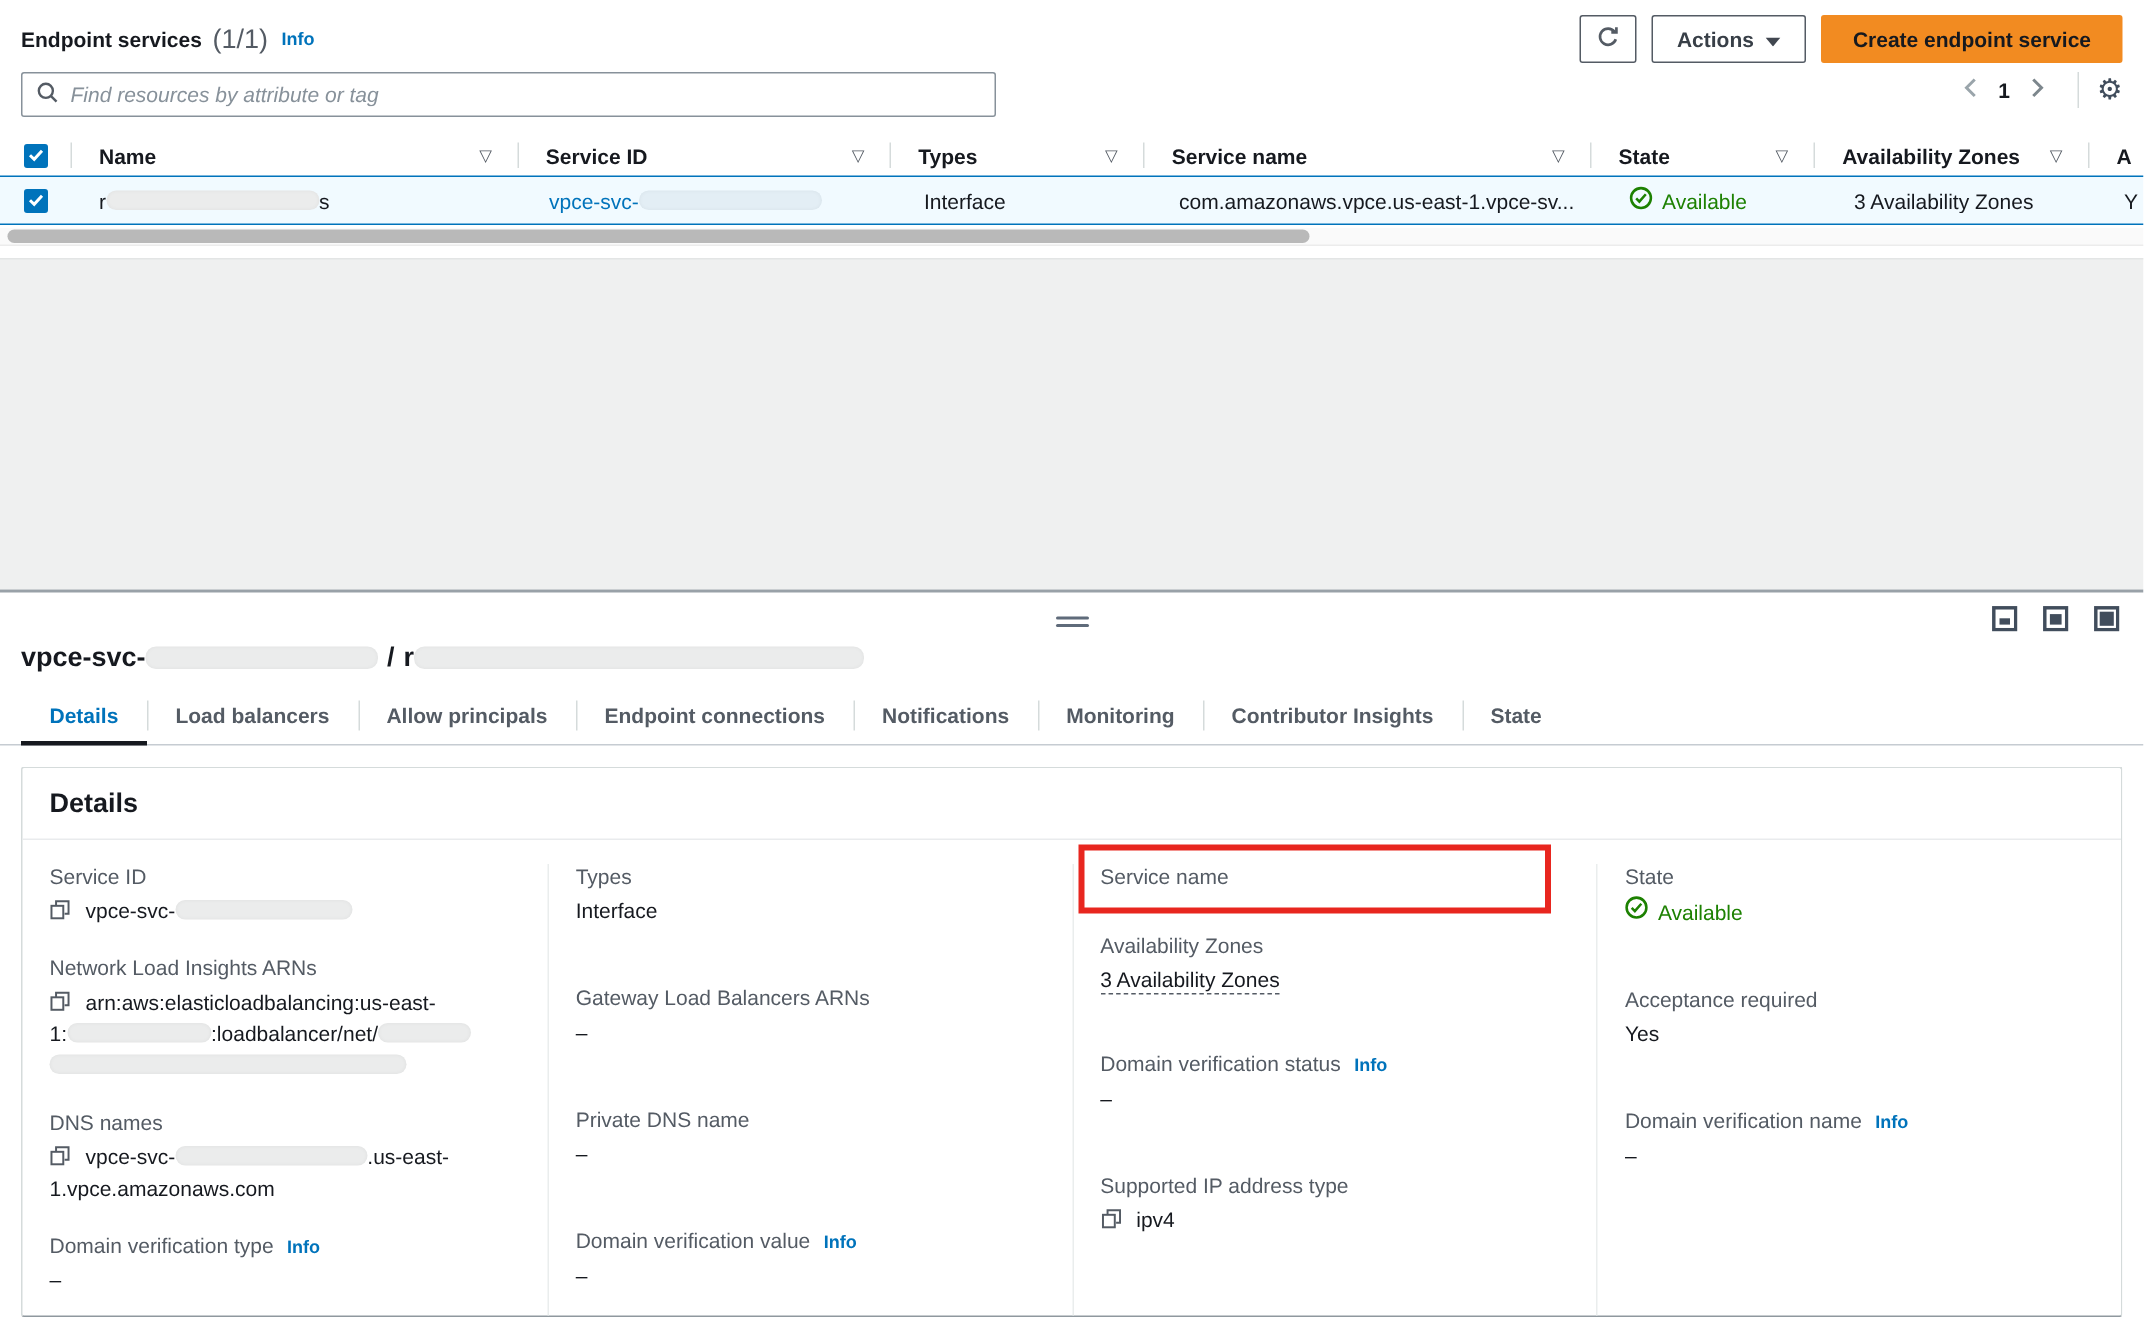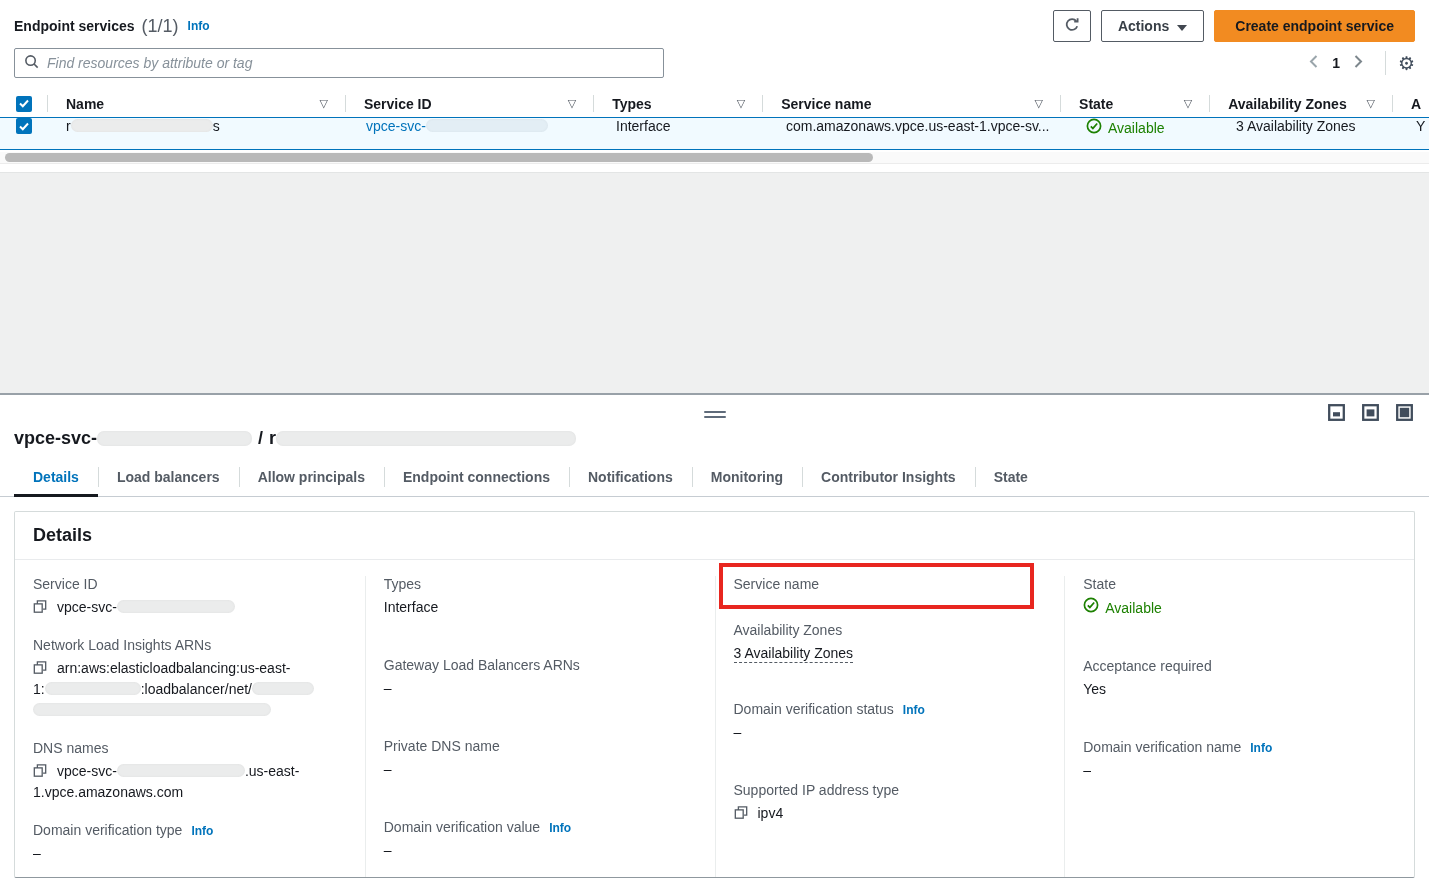--- a/index.html
+++ b/index.html
@@ -14,35 +14,35 @@
   .pg-count { font-size:18px; font-weight:400; color:#545b64; margin-left:7px; }
   .info-link { color:#0073bb; font-size:12px; font-weight:700; margin-left:9px; cursor:pointer; }
   .hdr-actions { margin-left:auto; display:flex; align-items:flex-end; gap:10px; }
   .btn { display:inline-flex; align-items:center; justify-content:center; gap:8px;
          height:32px; border:1px solid #545b64; border-radius:2px; background:#fff;
          color:#383f47; font-weight:700; font-size:14px; padding:0 16px; cursor:pointer; }
   .btn-icon { width:38px; padding:0; }
   .btn-primary { background:#f28b21; border-color:#f28b21; color:#16191f; padding:0 20px; }
 
   
-  .toolbar-row { display:flex; align-items:center; padding:0 14px 12px; }
+  .toolbar-row { display:flex; align-items:flex-start; padding:0 14px 12px; }
   .search-box { display:flex; align-items:center; gap:8px; width:650px; height:30px;
                 border:1px solid #87919a; border-radius:2px; background:#fff; padding:0 9px; }
   .search-box input { border:none; outline:none; flex:1; font-size:14px; font-family:inherit; color:#16191f; background:transparent;}
   .search-box input::placeholder { font-style:italic; color:#87919a; }
   .pager { margin-left:auto; display:flex; align-items:center; }
   .pg-btn { background:none; border:none; cursor:pointer; padding:4px 8px; display:flex; align-items:center; }
   .pg-num { font-weight:700; font-size:14px; color:#16191f; padding:0 6px; cursor:pointer; background:none; border:none;}
   .pager-sep { width:1px; height:24px; background:#d5dbdb; margin:0 12px 0 14px; }
   .gear { background:none; border:none; cursor:pointer; font-family:"DejaVu Sans", sans-serif;
           font-size:19px; color:#414d5c; line-height:1; }
 
   
   .tbl { width:100%; }
-  .tr { display:flex; align-items:flex-start; }
+  .tr { display:flex; align-items:center; }
   .c0 { width:48px; display:flex; justify-content:center; }
   .c1 { width:300px; } .c2 { width:250px; } .c3 { width:170px; }
   .c4 { width:300px; } .c5 { width:150px; } .c6 { width:184px; } .c7 { flex:1; min-width:24px; }
   .th { font-weight:700; height:27px; display:flex; align-items:center; padding:0 18px; position:relative; cursor:pointer; }
   .th .divider { position:absolute; right:0; top:5px; height:17px; width:1px; background:#d5dbdb; }
   .c0.th .divider { right:0; }
   .filter-ic { margin-left:auto; color:#545b64; font-size:11px; line-height:1; cursor:pointer;
                font-family:"DejaVu Sans", sans-serif; }
   .td { padding:0 18px; white-space:nowrap; overflow:hidden; }
   .data-row { height:33px; background:#f1faff; border-top:1px solid #0073bb; border-bottom:1px solid #0073bb; cursor:pointer; }

